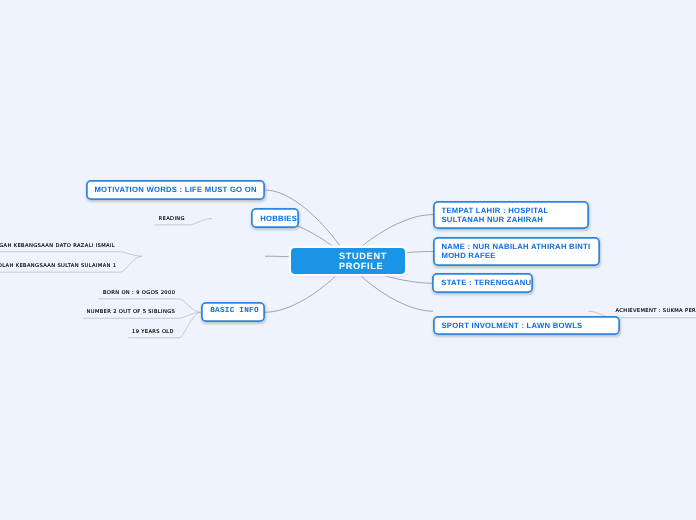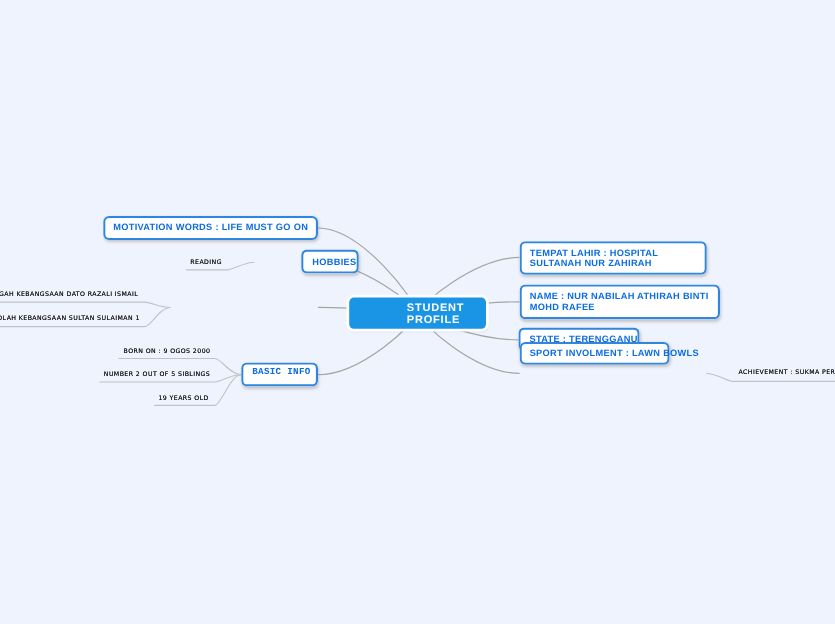--- a/index.html
+++ b/index.html
@@ -73,21 +73,21 @@
   </div>
 
   <div class="node" style="left:432.6px;top:237.3px;width:167px;height:28.3px;">
     <span class="txt">NAME : NUR NABILAH ATHIRAH BINTI MOHD RAFEE</span>
   </div>
 
   <div class="node nowrap" style="left:432.4px;top:273.3px;width:101px;height:19.4px;">
     <span class="txt">STATE : TERENGGANU</span>
   </div>
 
-  <div class="node nowrap" style="left:432.5px;top:285px;width:125px;height:19.4px;">
+  <div class="node nowrap" style="left:432.5px;top:316px;width:187px;height:19.4px;">
     <span class="txt">SPORT INVOLMENT : LAWN BOWLS</span>
   </div>
 
   <div class="center-node" style="left:291px;top:248px;width:114px;height:26px;padding-left:48px;">
     <span>STUDENT PROFILE</span>
   </div>
 
   <div class="sublabel" style="left:158.6px;top:216px;">READING</div>
 
   <div class="sublabel" style="left:-50px;top:243px;">SEKOLAH MENENGAH KEBANGSAAN DATO RAZALI ISMAIL</div>

